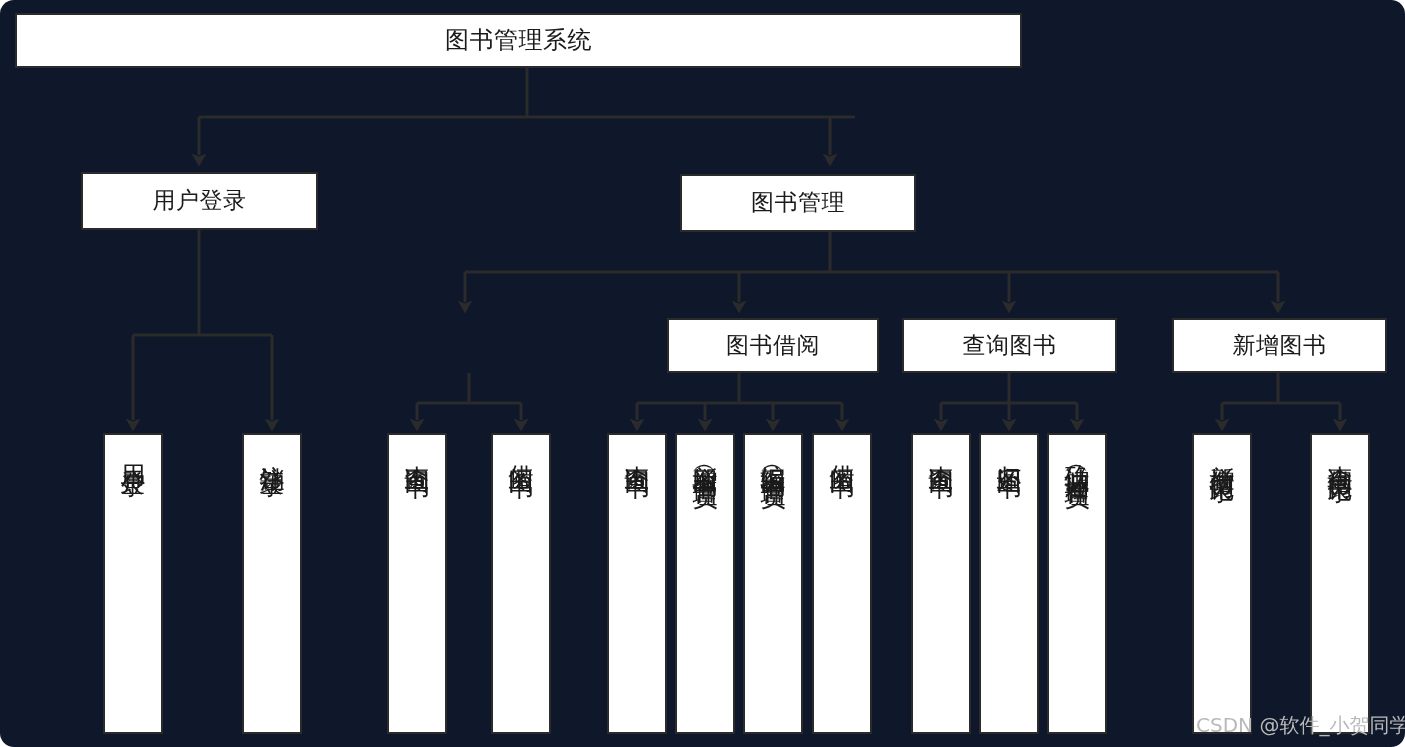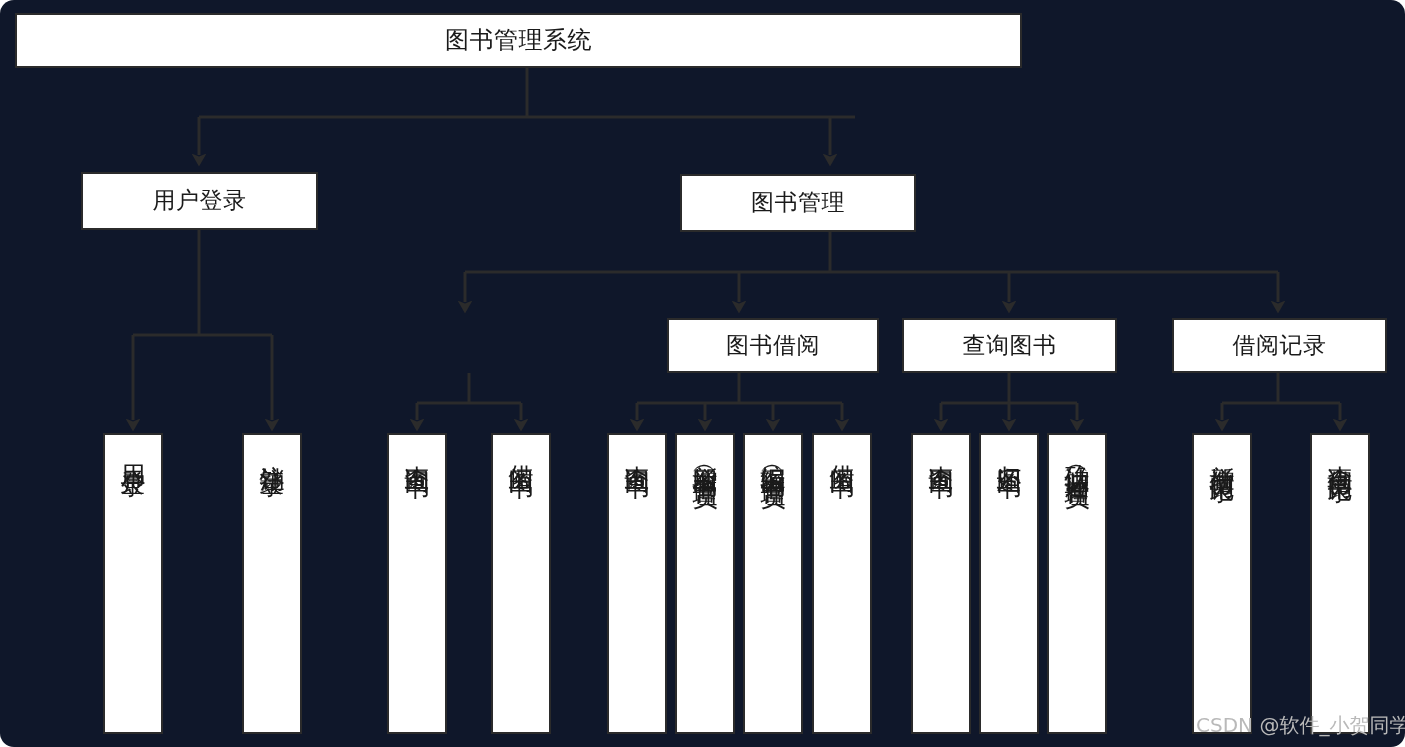--- a/index.html
+++ b/index.html
@@ -141,21 +141,21 @@
 
   <div class="node horiz" style="left:667px;top:318px;width:212px;height:55px;">
     <span class="label">图书借阅</span>
   </div>
 
   <div class="node horiz" style="left:902px;top:318px;width:215px;height:55px;">
     <span class="label">查询图书</span>
   </div>
 
   <div class="node horiz" style="left:1172px;top:318px;width:215px;height:55px;">
-    <span class="label">借阅记录</span>
+    <span class="label">新增图书</span>
   </div>
 
   <div class="node vert" style="left:103px;top:433px;width:60px;height:301px;">
     <span class="label">用户登录</span>
   </div>
 
   <div class="node vert" style="left:242px;top:433px;width:60px;height:301px;">
     <span class="label">注销登录</span>
   </div>
 

